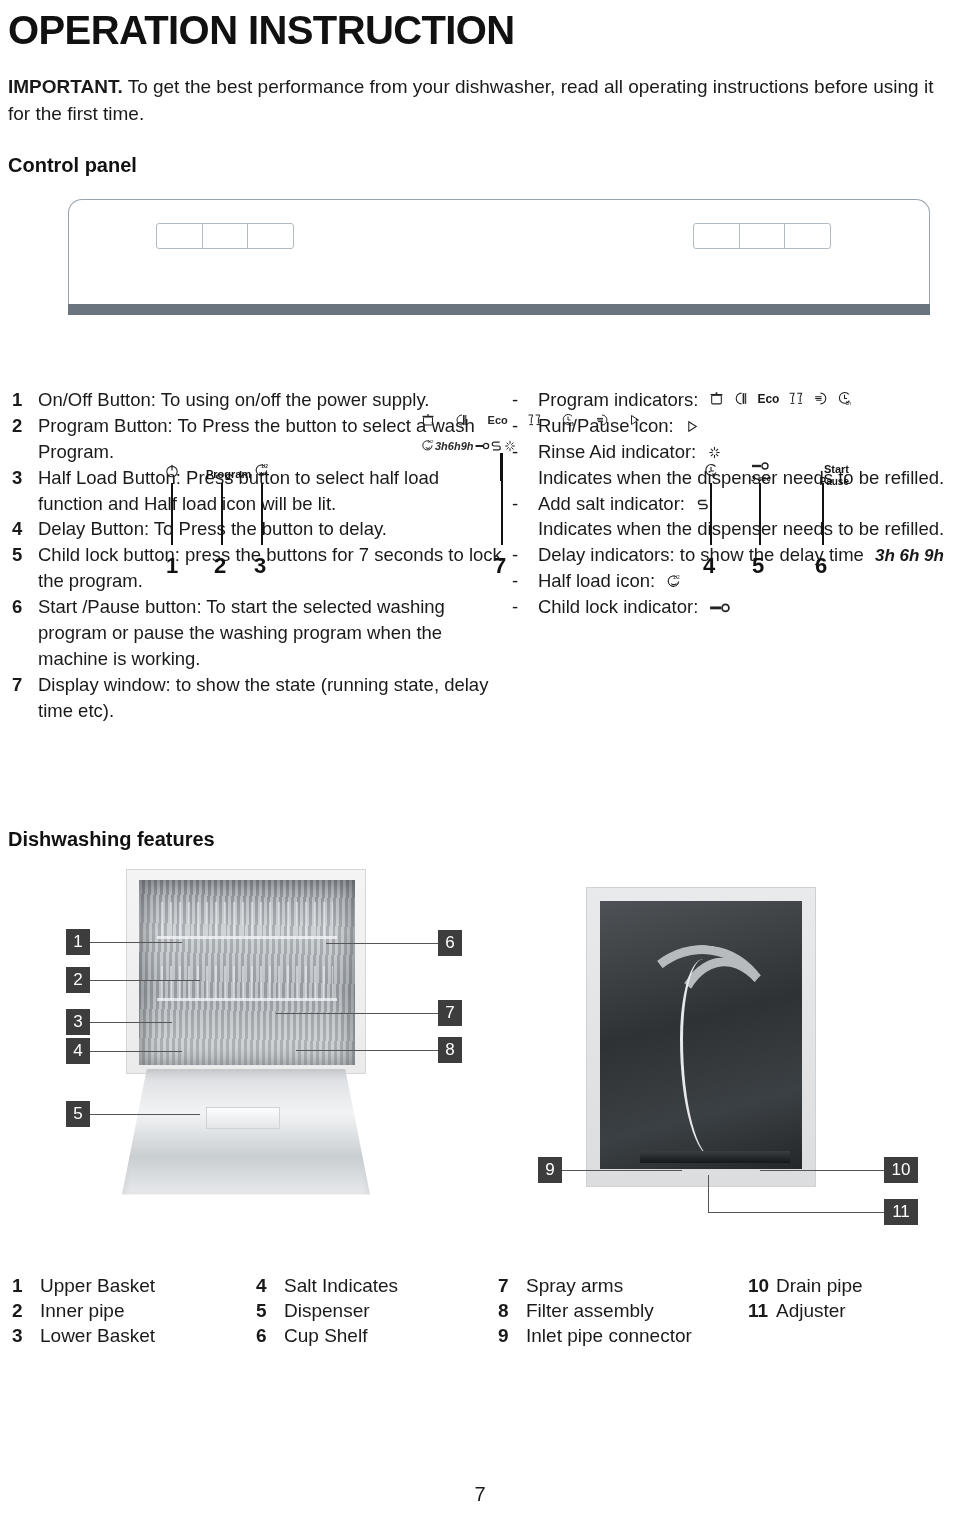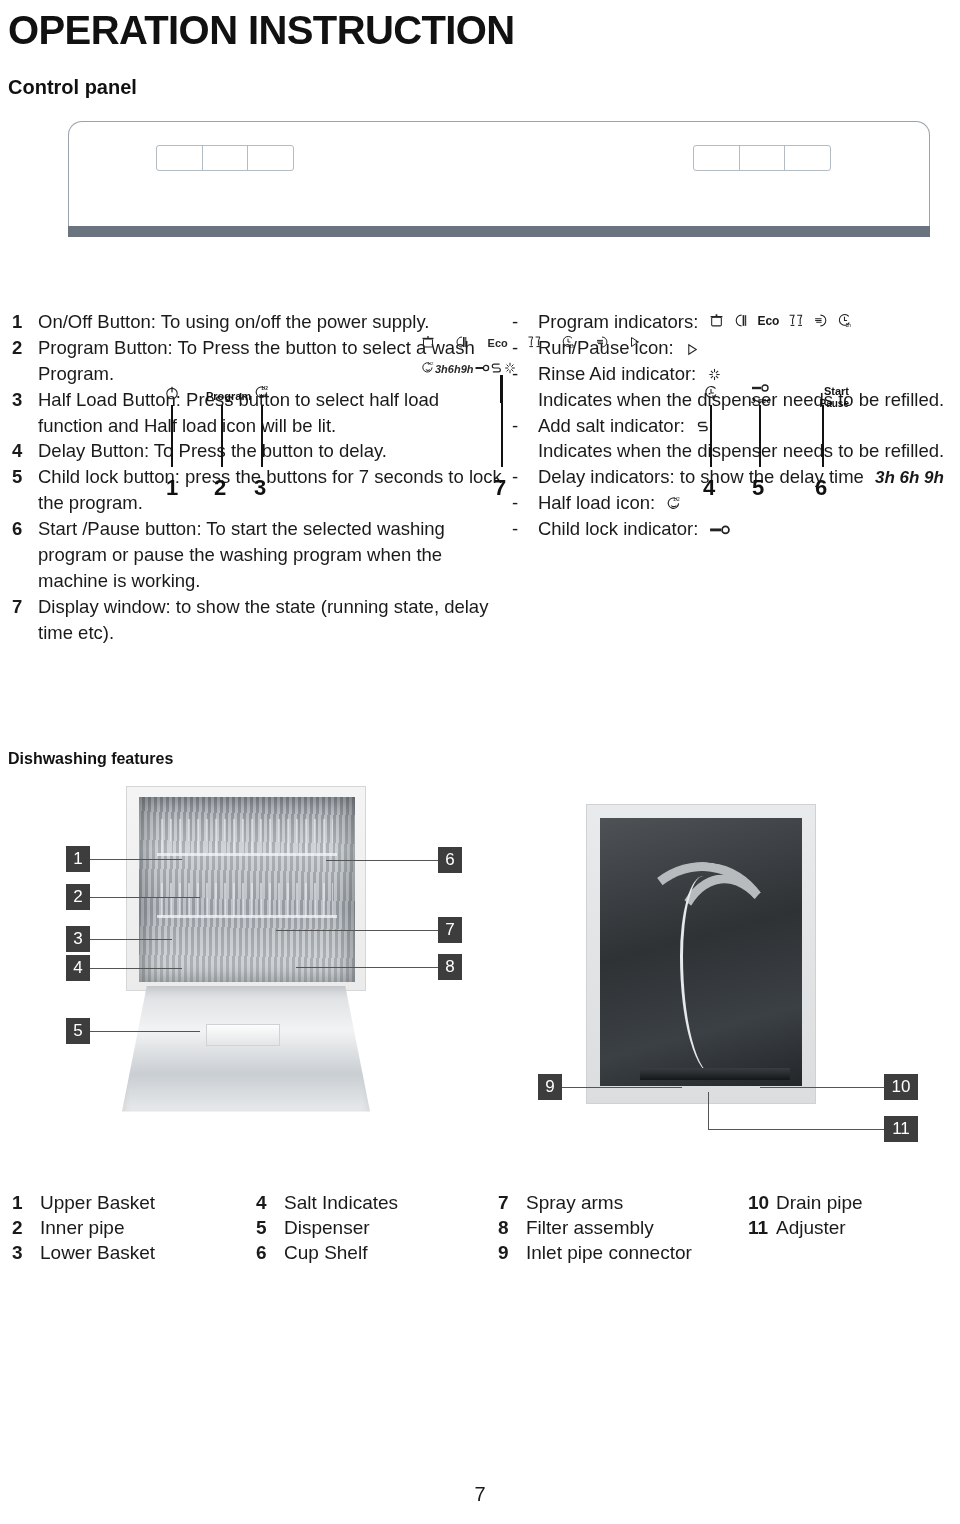--- a/index.html
+++ b/index.html
@@ -75,21 +75,21 @@
   .num-item .k { width: 26px; flex: none; font-weight: bold; }
   .num-item .v { flex: 1; }
 
   .dash-item { display: flex; font-size: 18.5px; line-height: 1.40; }
   .dash-item .k { width: 26px; flex: none; }
   .dash-item .v { flex: 1; }
   .inline-icons { display: inline-flex; gap: 9px; vertical-align: middle; margin-left: 6px; }
   .inline-icons span { font-size: 13px; }
 
   
-  .features-head { margin-top: 104px; font-size: 16px; font-weight: bold; color: #111; }
+  .features-head { margin-top: 104px; font-size: 20px; font-weight: bold; color: #111; }
   .view-labels { position: relative; height: 30px; margin-top: 16px; }
   .view-labels div { position: absolute; font-size: 19px; color: #1a1a1a; }
   .vl-front { left: 205px; }
   .vl-back  { left: 665px; }
 
   .figures { position: relative; width: 944px; height: 400px; margin-top: 6px; }
 
   .callout {
     position: absolute; width: 24px; height: 26px; background: #3d3d3d;
     color: #fff; font-size: 17px; font-weight: normal; text-align: center;
@@ -180,20 +180,23 @@
     text-align: center; font-size: 20px; color: #1a1a1a;
   }
 </style>
 </head>
 <body>
 
 <div class="page">
 
   <h1 class="title">OPERATION INSTRUCTION</h1>
 
+  <p class="important-p">
+    <b>IMPORTANT.</b><span> To get the best performance from your dishwasher, read all operating instructions before using it for the first time.</span>
+  </p>
 
   <h2 class="section-head">Control panel</h2>
 
   <div class="panel-wrap">
     <div class="panel-body"></div>
     <div class="panel-bar"></div>
 
     <div class="btn-strip strip-left">
       <div></div>
       <div></div>

